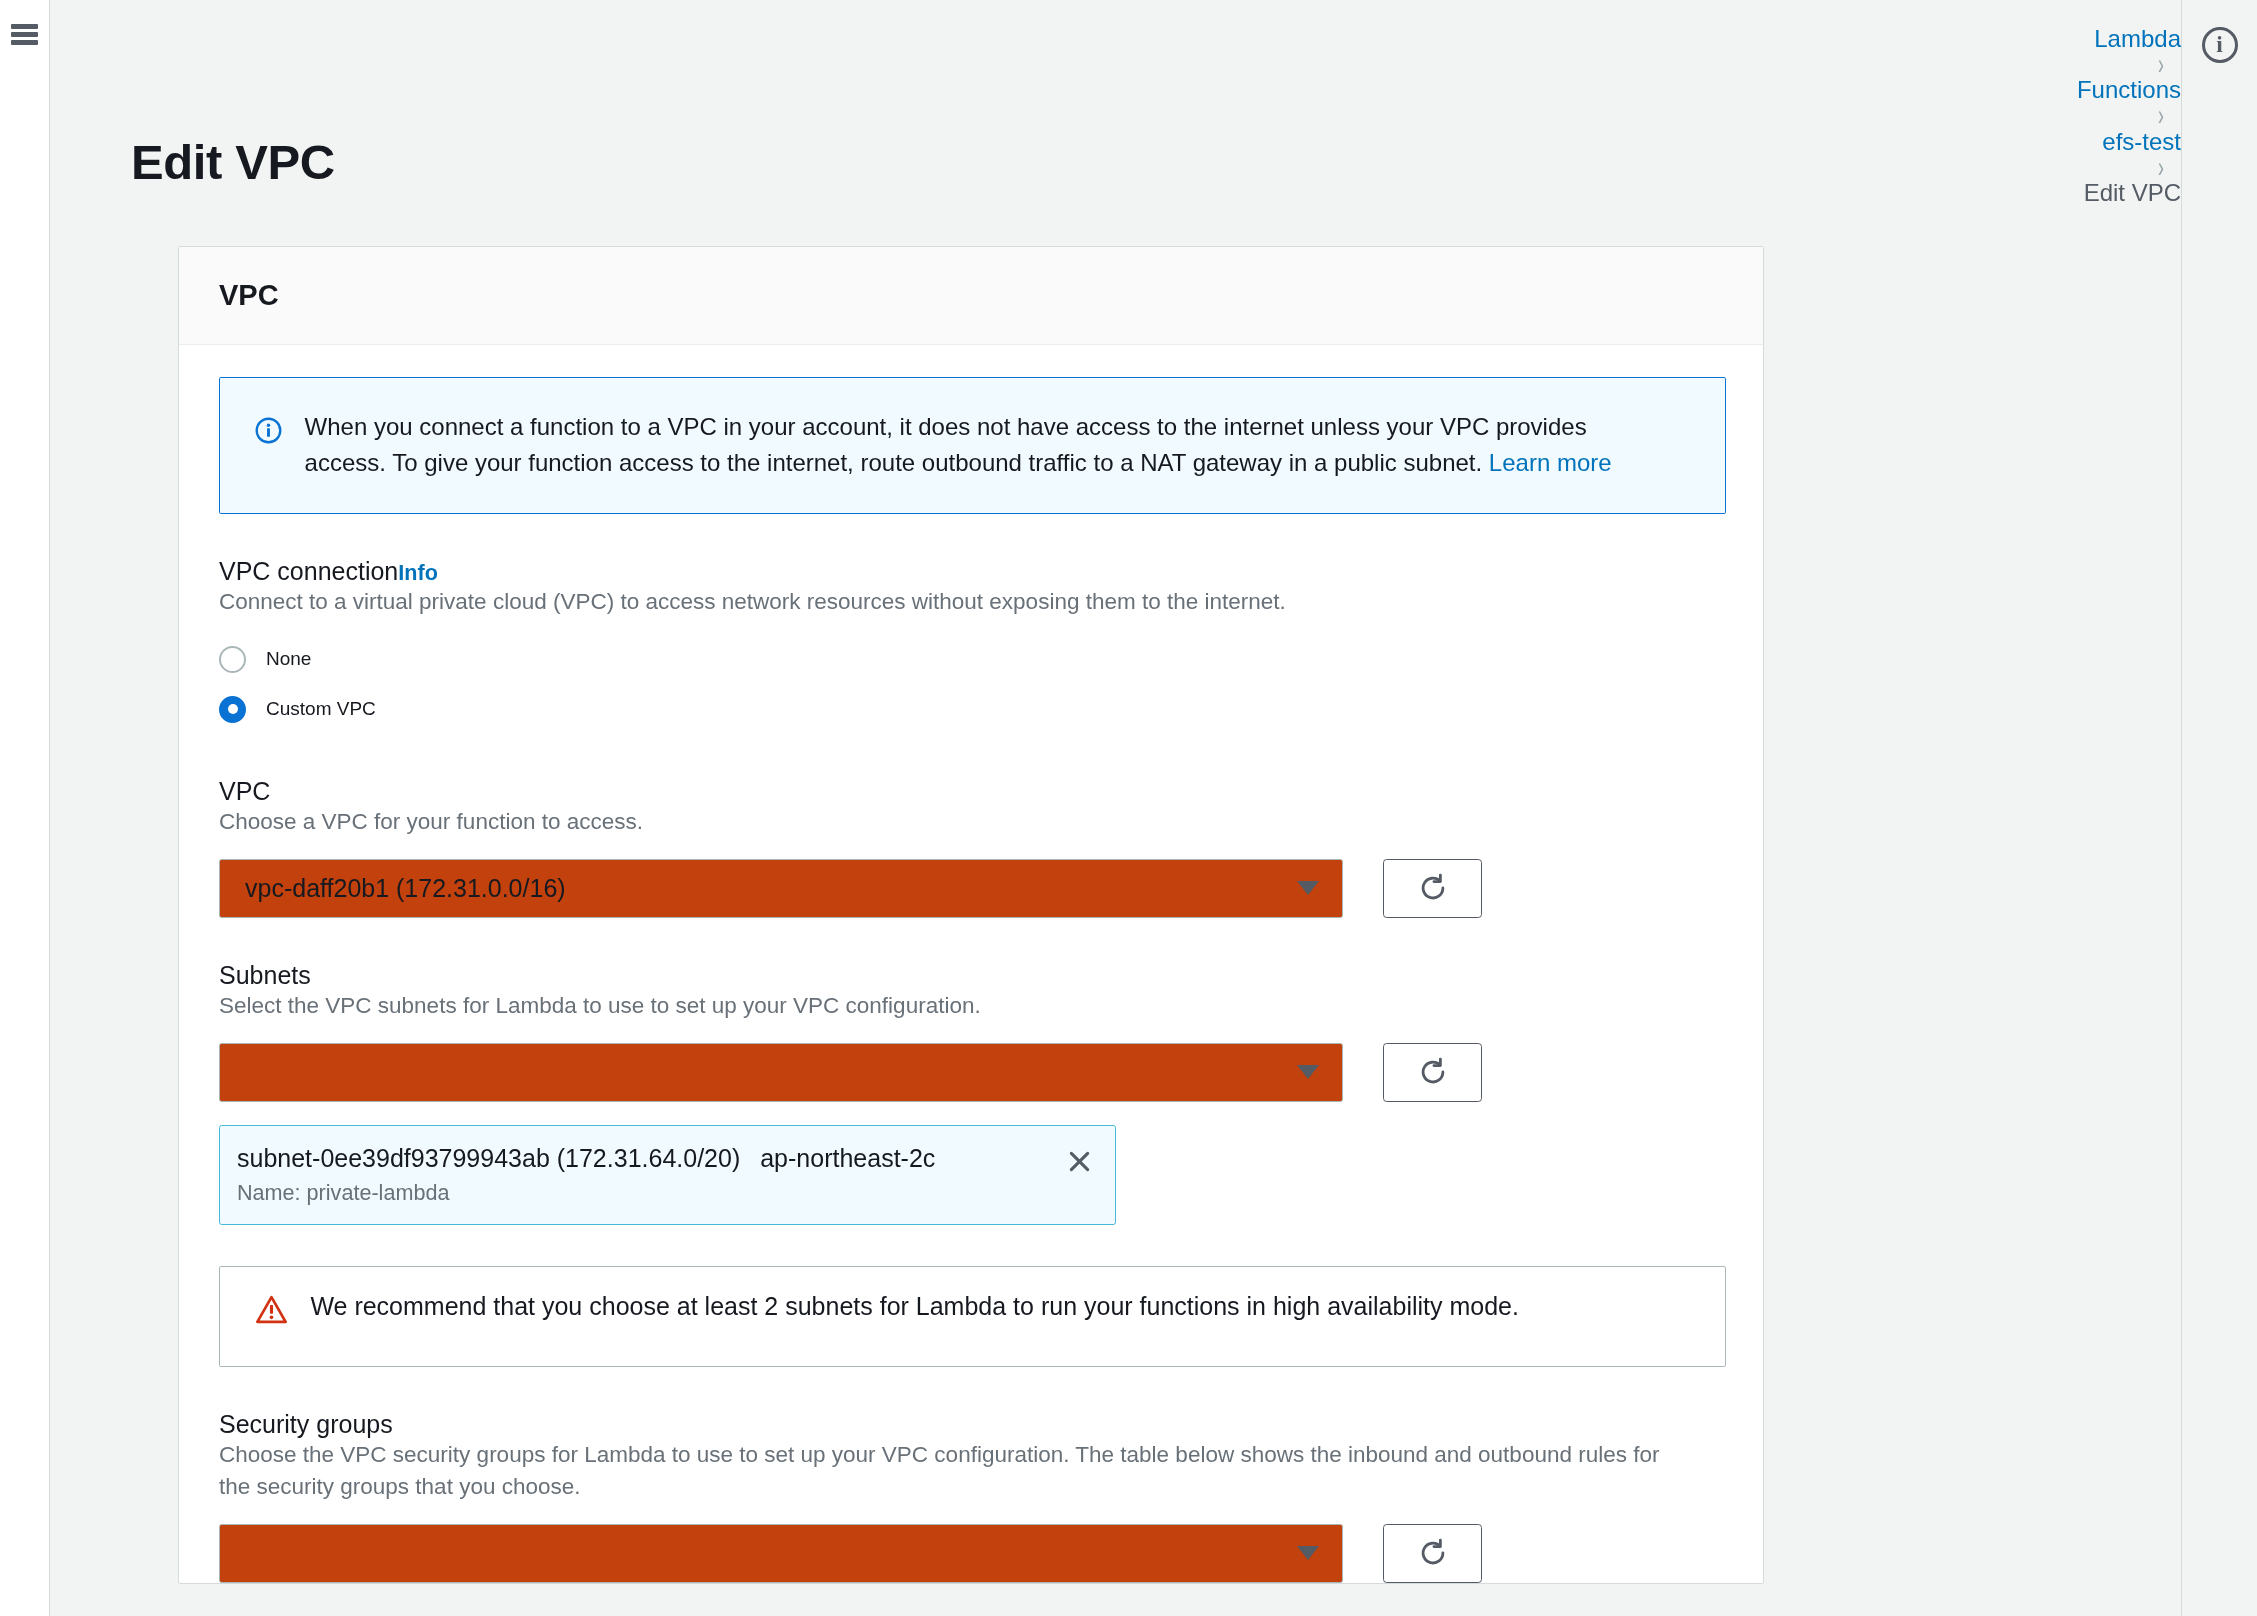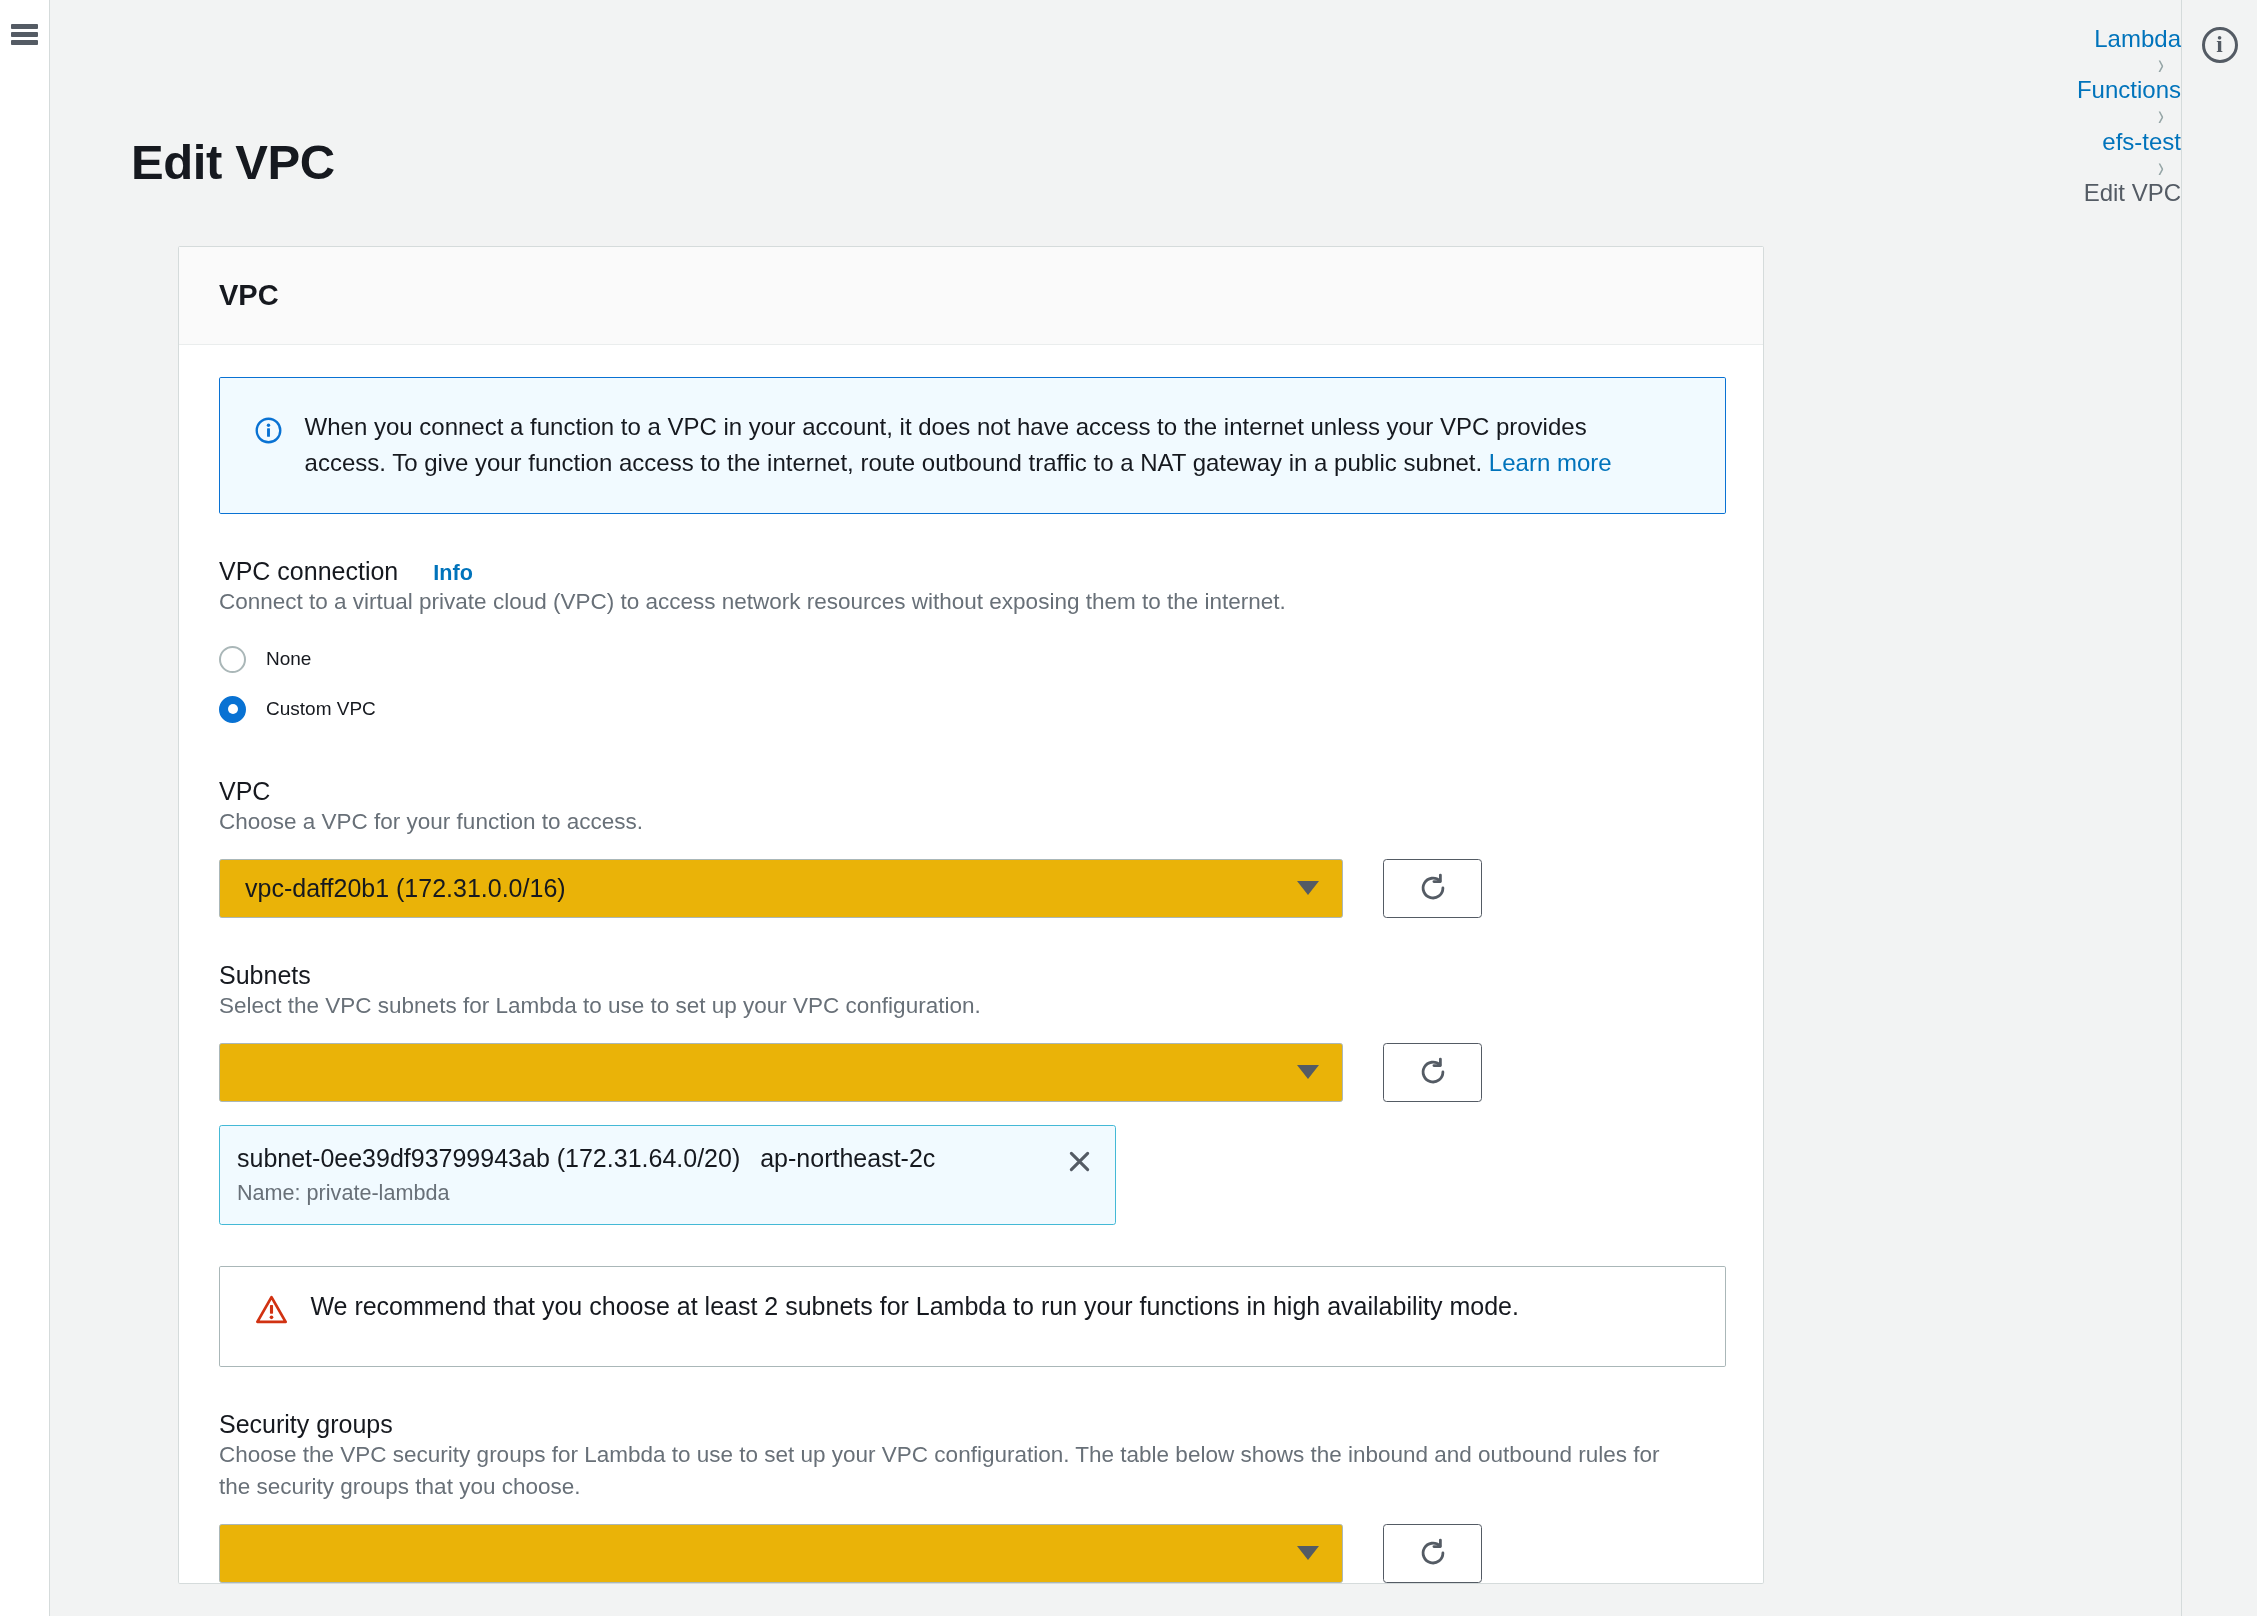--- a/index.html
+++ b/index.html
@@ -200,21 +200,21 @@
     max-width: 1305px;
   }
 
   
   .form-group { margin-top: 43px; }
   .group-label {
     font-size: 25px;
     color: #16191f;
     display: flex;
     align-items: baseline;
-    gap: 35px;
+    gap: 0;
   }
   .info-link {
     font-size: 21.6px;
     font-weight: bold;
     color: #0073bb;
     text-decoration: none;
     cursor: pointer;
   }
   .group-desc {
     font-size: 22.5px;
@@ -268,21 +268,21 @@
     margin-top: 20px;
     gap: 40px;
   }
   .select {
     position: relative;
     width: 1124px;
     height: 59px;
     box-sizing: border-box;
     border: 1.8px solid #aab7b8;
     border-radius: 2.7px;
-    background: #eab308;
+    background: #c2410c;
     display: flex;
     align-items: center;
     padding: 0 54px 0 25px;
     cursor: pointer;
   }
   .select .value {
     font-size: 25px;
     color: #16191f;
     white-space: nowrap;
     overflow: hidden;

